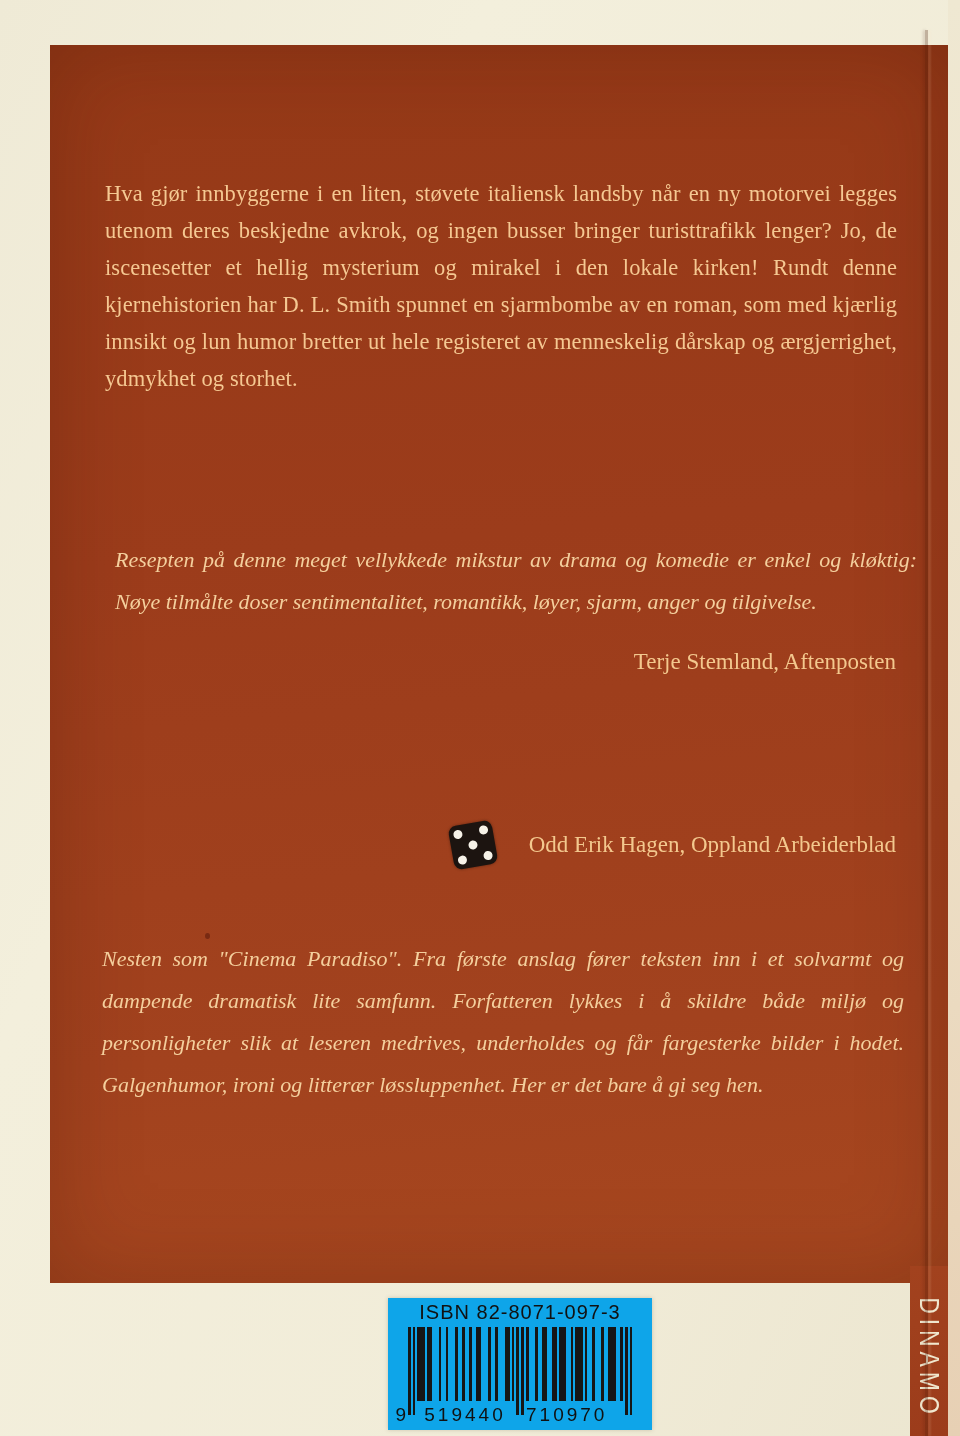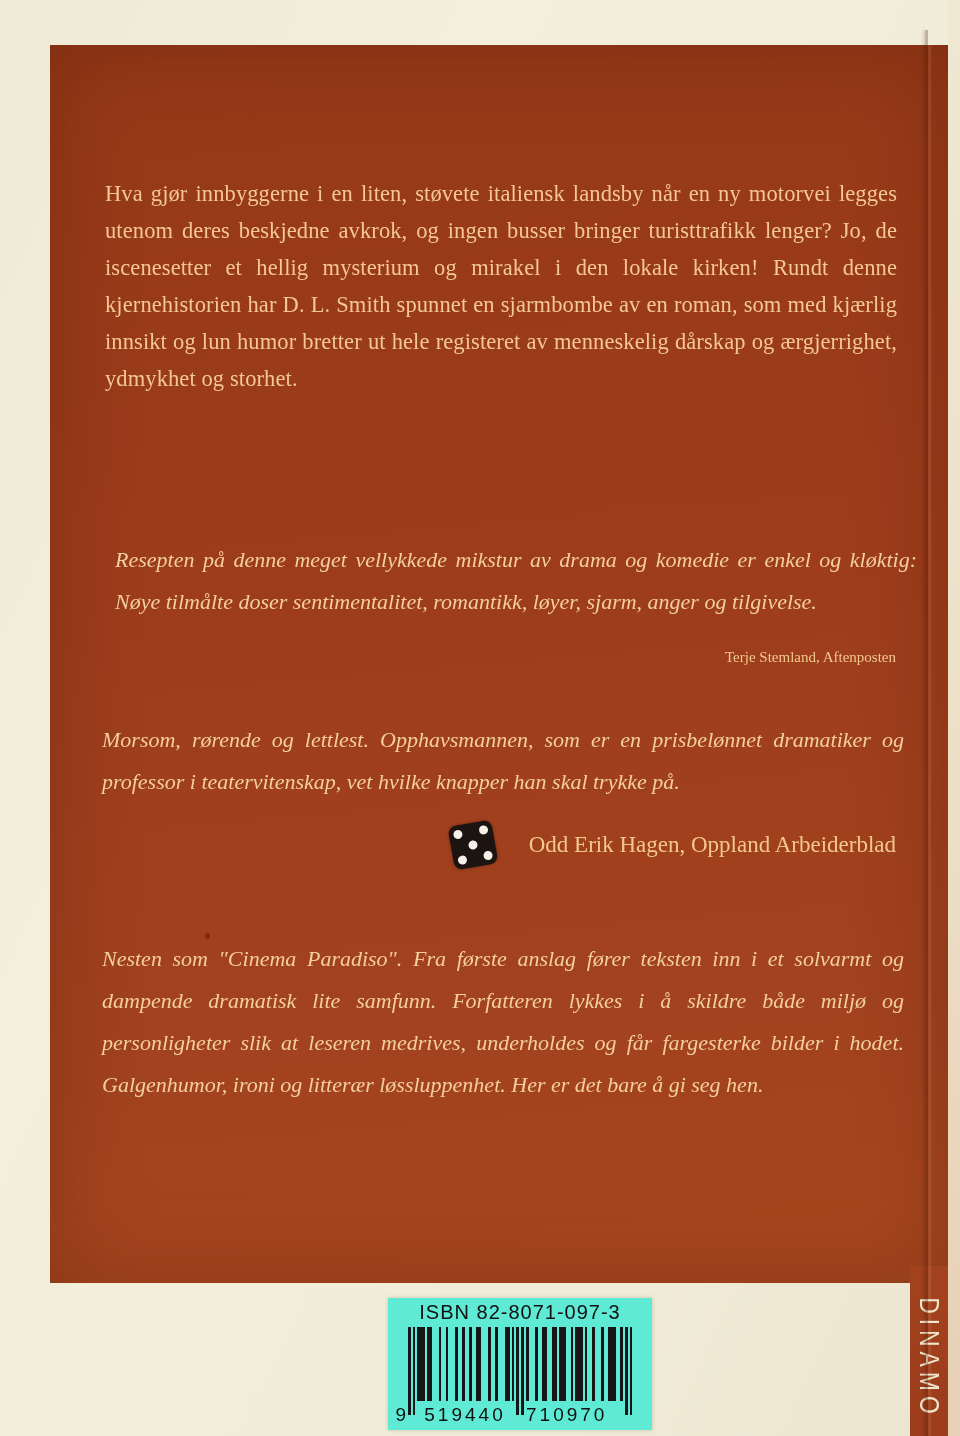--- a/index.html
+++ b/index.html
@@ -36,21 +36,21 @@
   .quote{
     position:absolute;left:52px;width:802px;margin:0;
     font-style:italic;font-size:22px;line-height:42px;text-align:justify;
     color:#f4cf9d;
   }
   .q1{top:494px;margin-left:13px;}
   .q2{top:674px;}
   .q3{top:893px;}
   .attr{
     position:absolute;left:52px;width:794px;text-align:right;
-    font-size:15px;color:#f3c88e;
+    font-size:23px;color:#f3c88e;
   }
   .attr1{top:604px;}
   .attr-row{
     position:absolute;left:52px;width:794px;height:52px;
     display:flex;justify-content:flex-end;align-items:center;gap:34px;
     font-size:23px;color:#f3c88e;
   }
   .attr2{top:774px;}
   .attr3{top:1066px;}
   
@@ -61,21 +61,21 @@
   }
   .die1{transform:rotate(-10deg);}
   .die2{transform:rotate(14deg);}
   .pip{
     position:absolute;width:9px;height:9px;border-radius:50%;
     background:#f6f2e8;transform:translate(-50%,-50%);
   }
   
   .barcode-box{
     position:absolute;left:388px;top:1298px;width:264px;height:132px;
-    background:#5eead4;box-shadow:0 0 4px rgba(90,70,40,.25);
+    background:#0ea5e9;box-shadow:0 0 4px rgba(90,70,40,.25);
     font-family:"Liberation Sans", sans-serif;color:#111;
   }
   .isbn-label{
     text-align:center;font-size:20px;letter-spacing:1px;
     padding-top:3px;white-space:nowrap;
   }
   .barcode-inner{position:relative;width:224px;margin:3px auto 0;height:100px;}
   .bar{position:absolute;top:0;background:#161616;}
   .ean-digits{position:absolute;top:77px;width:100%;font-size:19px;}
   .ean-digits span{position:absolute;display:inline-block;}
@@ -93,21 +93,20 @@
 </style>
 </head>
 <body>
 
 <div class="panel">
   <p class="blurb">Hva gjør innbyggerne i en liten, støvete italiensk landsby når en ny motorvei legges utenom deres beskjedne avkrok, og ingen busser bringer turisttrafikk lenger? Jo, de iscenesetter et hellig mysterium og mirakel i den lokale kirken! Rundt denne kjernehistorien har D. L. Smith spunnet en sjarmbombe av en roman, som med kjærlig innsikt og lun humor bretter ut hele registeret av menneskelig dårskap og ærgjerrighet, ydmykhet og storhet.</p>
 
   <p class="quote q1">Resepten på denne meget vellykkede mikstur av drama og komedie er enkel og kløktig: Nøye tilmålte doser sentimentalitet, romantikk, løyer, sjarm, anger og tilgivelse.</p>
   <div class="attr attr1">Terje Stemland, Aftenposten</div>
 
-  <p class="quote q2">Morsom, rørende og lettlest. Opphavsmannen, som er en prisbelønnet dramatiker og professor i teatervitenskap, vet hvilke knapper han skal trykke på.</p>
   <div class="attr-row attr2">
     <span class="die die1">
         <span class="pip" style="left: 20%; top: 20%;"></span>
         <span class="pip" style="left: 80%; top: 20%;"></span>
         <span class="pip" style="left: 50%; top: 50%;"></span>
         <span class="pip" style="left: 20%; top: 80%;"></span>
         <span class="pip" style="left: 80%; top: 80%;"></span>
       </span>
     <span>Odd Erik Hagen, Oppland Arbeiderblad</span>
   </div>

